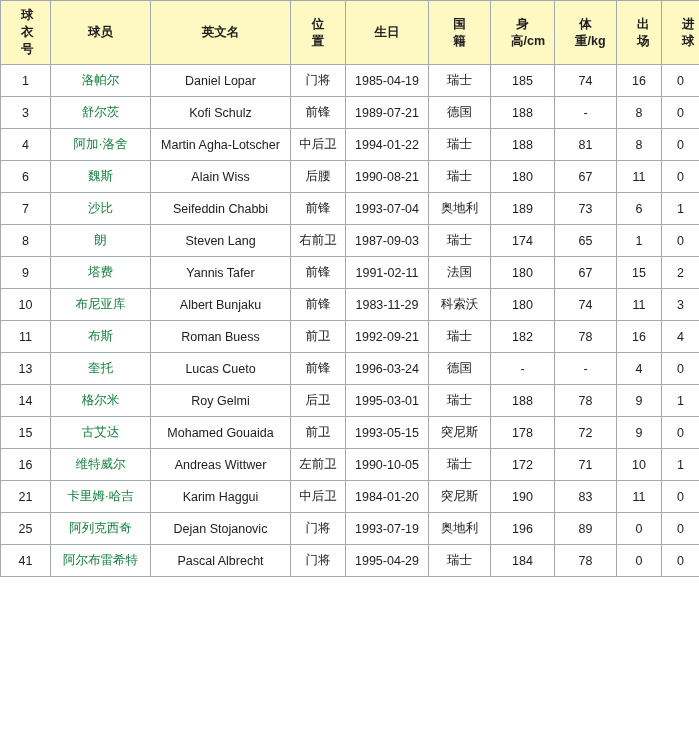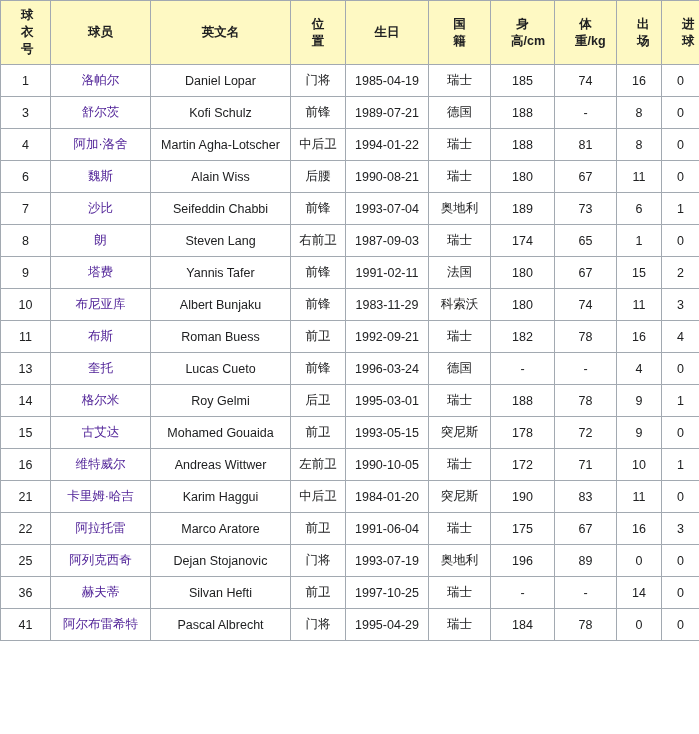--- a/index.html
+++ b/index.html
@@ -29,21 +29,21 @@
   }
   table.roster td {
     border: 1px solid #a2a9b1;
     text-align: center;
     padding: 7px 2px;
     white-space: nowrap;
     overflow: hidden;
     text-overflow: ellipsis;
   }
   td.link a, a.wlink {
-    color: #4c1d95;
+    color: #15803d;
     text-decoration: none;
     cursor: pointer;
     text-align: right;
   }
   .col-num   { width: 50px; }
   .col-cn    { width: 100px; }
   .col-en    { width: 140px; }
   .col-pos   { width: 55px; }
   .col-dob   { width: 83px; }
   .col-nat   { width: 62px; }
@@ -245,56 +245,32 @@
         <td>Karim Haggui</td>
         <td>中后卫</td>
         <td>1984-01-20</td>
         <td>突尼斯</td>
         <td>190</td>
         <td>83</td>
         <td>11</td>
         <td>0</td>
       </tr>
       <tr>
-        <td>22</td>
-        <td><a class="wlink">阿拉托雷</a></td>
-        <td>Marco Aratore</td>
-        <td>前卫</td>
-        <td>1991-06-04</td>
-        <td>瑞士</td>
-        <td>175</td>
-        <td>67</td>
-        <td>16</td>
-        <td>3</td>
-      </tr>
-      <tr>
         <td>25</td>
         <td><a class="wlink">阿列克西奇</a></td>
         <td>Dejan Stojanovic</td>
         <td>门将</td>
         <td>1993-07-19</td>
         <td>奥地利</td>
         <td>196</td>
         <td>89</td>
         <td>0</td>
         <td>0</td>
       </tr>
       <tr>
-        <td>36</td>
-        <td><a class="wlink">赫夫蒂</a></td>
-        <td>Silvan Hefti</td>
-        <td>前卫</td>
-        <td>1997-10-25</td>
-        <td>瑞士</td>
-        <td>-</td>
-        <td>-</td>
-        <td>14</td>
-        <td>0</td>
-      </tr>
-      <tr>
         <td>41</td>
         <td><a class="wlink">阿尔布雷希特</a></td>
         <td>Pascal Albrecht</td>
         <td>门将</td>
         <td>1995-04-29</td>
         <td>瑞士</td>
         <td>184</td>
         <td>78</td>
         <td>0</td>
         <td>0</td>

